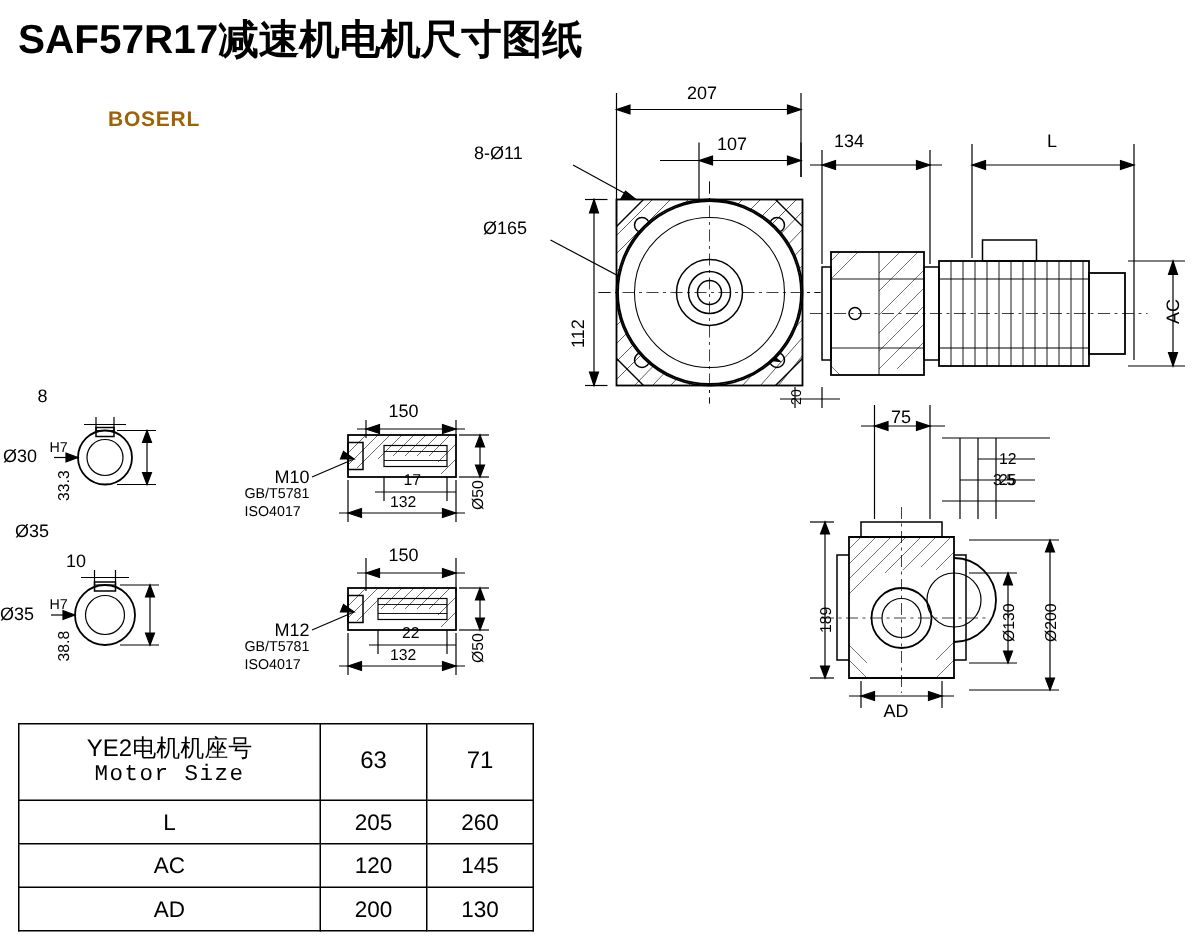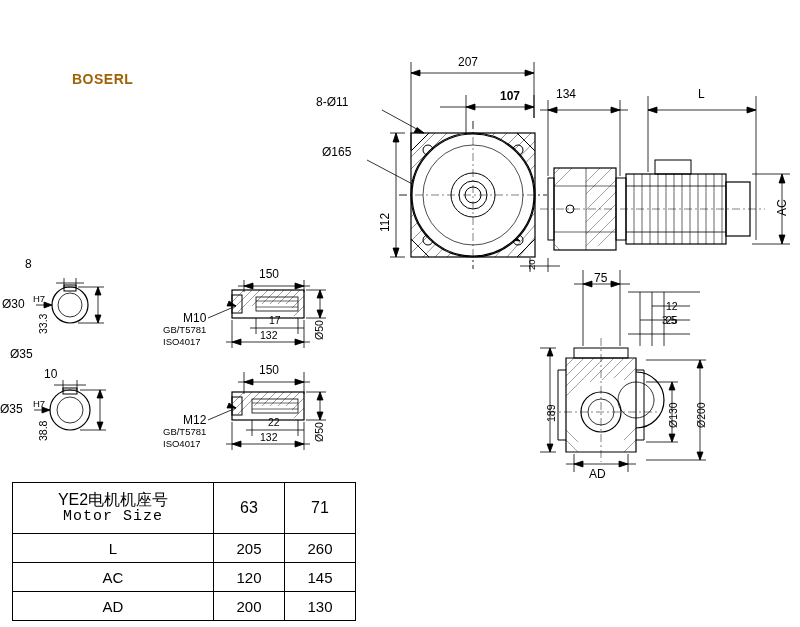--- a/index.html
+++ b/index.html
@@ -84,20 +84,21 @@
   }
   #spec-table tr.hdr td { font-size: 16px; margin-left: 18px; }
   .hdr-line1 { display: block; font-size: 16px; }
   .hdr-line2 { display: block; font-size: 15px; letter-spacing: 1px; font-family: Liberation Mono, monospace; }
 </style>
 </head>
 <body>
 
 <div id="page">
 
+  <div id="title">SAF57R17减速机电机尺寸图纸</div>
   <div id="logo">BOSERL</div>
 
   <svg id="drawing" viewBox="0 0 800 627" xmlns="http://www.w3.org/2000/svg">
     <g stroke="#000" fill="none" stroke-width="1">
 
       <g stroke-width="0.8">
         <line x1="411" y1="62" x2="411" y2="150"></line>
         <line x1="534" y1="62" x2="534" y2="118"></line>
         <line x1="411" y1="73" x2="534" y2="73"></line>
         <path d="M411,73 l9,-3 l0,6 z" fill="#000"></path>
@@ -489,21 +490,21 @@
         <line x1="628" y1="454" x2="628" y2="472"></line>
         <line x1="566" y1="464" x2="636" y2="464"></line>
         <path d="M574,464 l9,-3 l0,6 z" fill="#000"></path>
         <path d="M628,464 l-9,-3 l0,6 z" fill="#000"></path>
       </g>
 
     </g>
   </svg>
 
   <div class="lbl" style="left:458px; top:56px;">207</div>
-  <div class="lbl" style="left:500px; top:90px;font-weight:bold;">107</div>
+  <div class="lbl" style="left:478px; top:90px;">107</div>
   <div class="lbl" style="left:316px; top:96px;">8-Ø11</div>
   <div class="lbl" style="left:322px; top:146px;">Ø165</div>
   <div class="lbl rot90" style="left:379px; top:232px;">112</div>
   <div class="lbl rot90 xs" style="left:527px; top:270px;">20</div>
   <div class="lbl" style="left:556px; top:88px;">134</div>
   <div class="lbl" style="left:698px; top:88px;">L</div>
   <div class="lbl rot90" style="left:776px; top:216px;">AC</div>
 
   <div class="lbl" style="left:25px; top:258px;">8</div>
   <div class="lbl" style="left:2px; top:298px;">Ø30</div>

